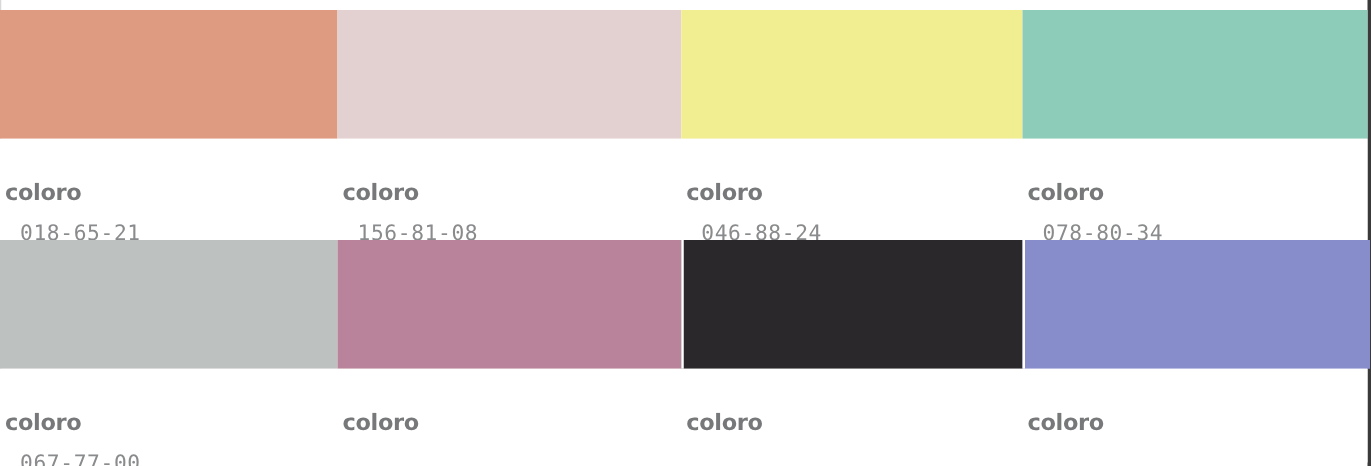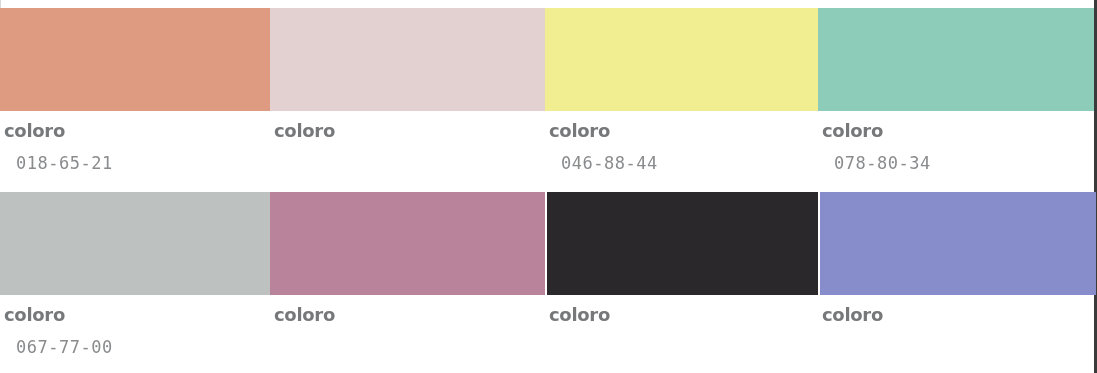--- a/index.html
+++ b/index.html
@@ -90,21 +90,21 @@
     width: 1094px;
     display: flex;
     background: #ffffff;
   }
   .caption-row.cap-top    { top: 111px; height: 81px; }
   .caption-row.cap-bottom { top: 295px; height: 78px; }
 
   .caption-cell {
     box-sizing: border-box;
     padding-left: 4px;
-    padding-top: 10px;
+    padding-top: 34px;
   }
 
   .brand {
     font-family: "DejaVu Sans", sans-serif;
     font-weight: 700;
     font-size: 18px;
     letter-spacing: -0.3px;
     color: #77787a;
     line-height: 20px;
     margin: 0 0 4px 0;
@@ -147,24 +147,25 @@
       </div>
     </div>
 
     <div class="caption-row cap-top">
       <div class="caption-cell col-0">
         <p class="brand">coloro</p>
         <p class="code">018-65-21</p>
       </div>
       <div class="caption-cell col-1">
         <p class="brand">coloro</p>
+        <p class="code">156-81-08</p>
       </div>
       <div class="caption-cell col-2">
         <p class="brand">coloro</p>
-        <p class="code">046-88-44</p>
+        <p class="code">046-88-24</p>
       </div>
       <div class="caption-cell col-3">
         <p class="brand">coloro</p>
         <p class="code">078-80-34</p>
       </div>
     </div>
 
     <div class="swatch-row row-bottom">
       <div class="swatch-cell col-0">
         <span class="swatch-chip" style="background:#bdc1c0;"></span>

